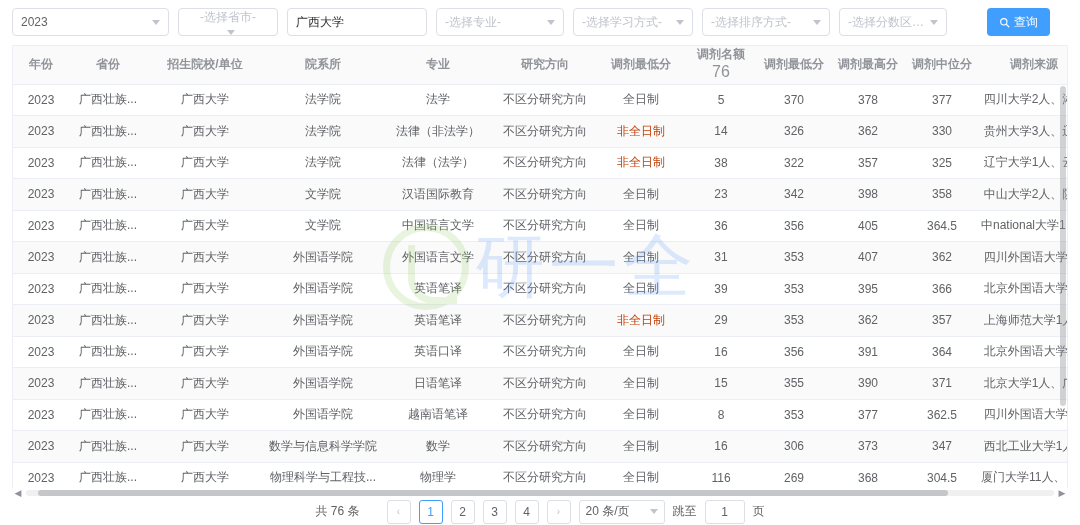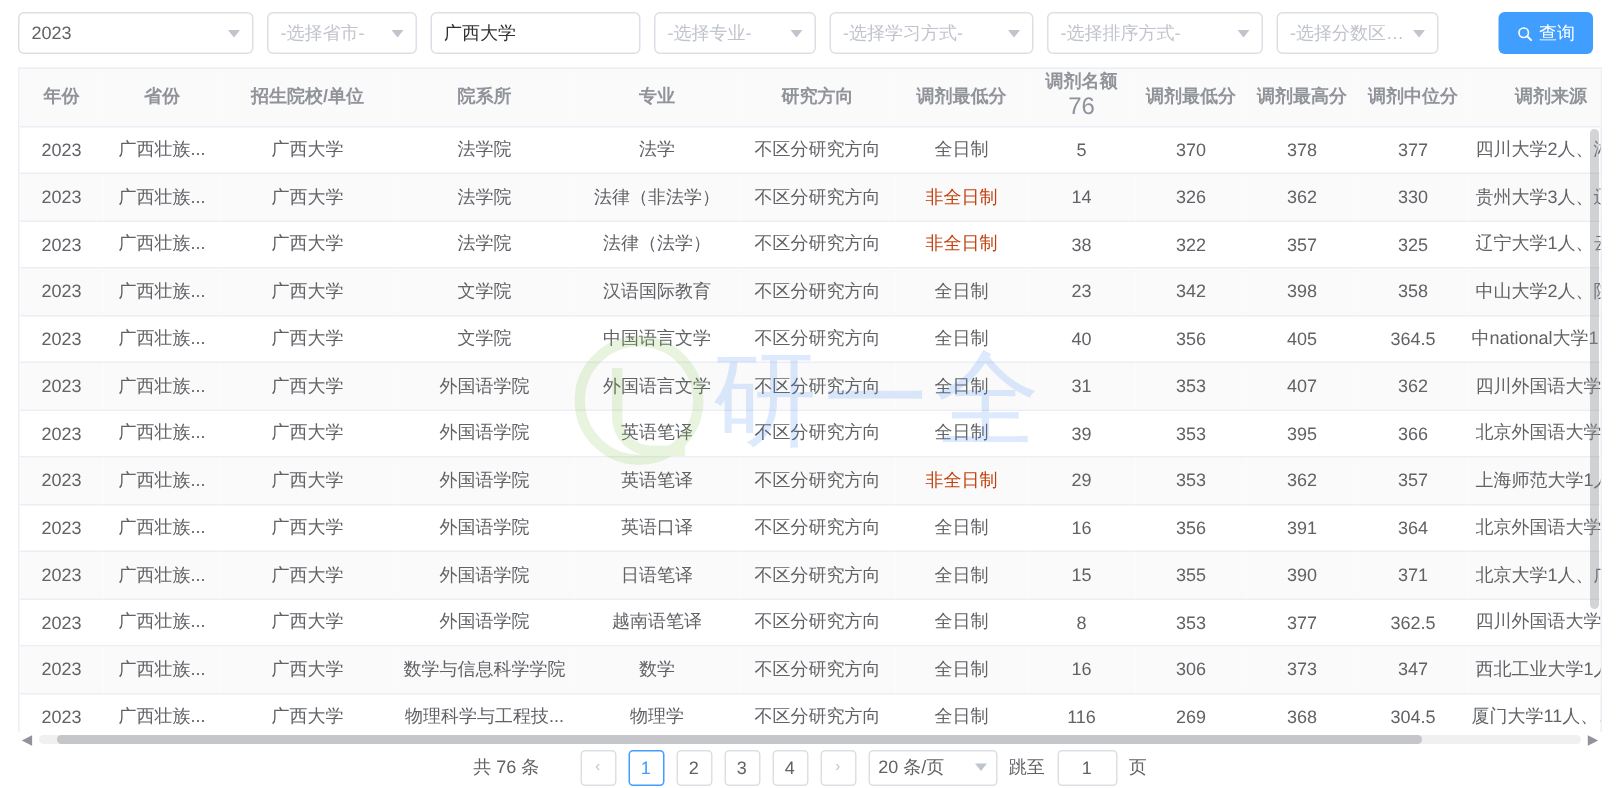--- a/index.html
+++ b/index.html
@@ -38,25 +38,25 @@
   }
   .select .lbl, .textinput .lbl { flex: 1; white-space: nowrap; overflow: hidden; text-overflow: ellipsis; }
   .select .lbl.placeholder { color: #c0c4cc; }
   .select .caret {
     width: 0; height: 0; margin-left: 6px;
     border-left: 4px solid transparent;
     border-right: 4px solid transparent;
     border-top: 5px solid #c0c4cc;
   }
   .w-year { width: 157px; }
-  .w-city { width: 100px; }
+  .w-city { width: 100px; flex-direction: column; }
   .w-school { width: 140px; }
-  .w-major { width: 108px; }
-  .w-study { width: 136px; }
-  .w-rank  { width: 144px; }
+  .w-major { width: 128px; }
+  .w-study { width: 120px; }
+  .w-rank  { width: 128px; }
   .w-score { width: 108px; }
   .select.w-year .lbl { color:#606266; }
   .textinput .lbl { color:#303133; }
 
   .search-btn {
     height: 28px;
     min-width: 58px;
     background: #409eff;
     color: #fff;
     border: none;
@@ -363,21 +363,21 @@
             <td>中山大学2人、陕...</td>
           </tr>
           <tr>
             <td>2023</td>
             <td>广西壮族...</td>
             <td>广西大学</td>
             <td>文学院</td>
             <td>中国语言文学</td>
             <td>不区分研究方向</td>
             <td>全日制</td>
-            <td>40</td>
+            <td>36</td>
             <td>356</td>
             <td>405</td>
             <td>364.5</td>
             <td>中national大学1人、湘...</td>
           </tr>
           <tr class="alt">
             <td>2023</td>
             <td>广西壮族...</td>
             <td>广西大学</td>
             <td>外国语学院</td>

